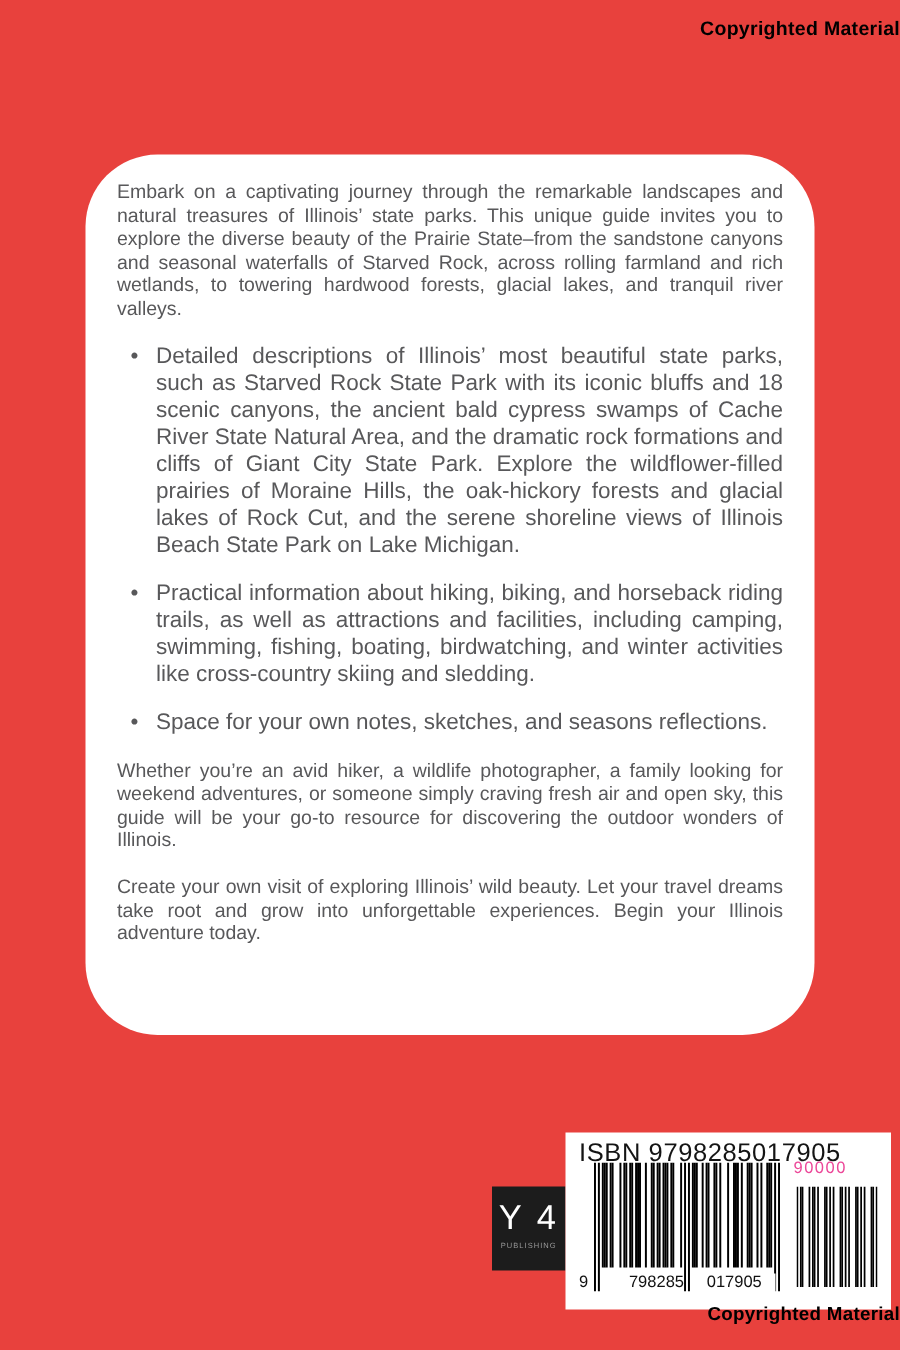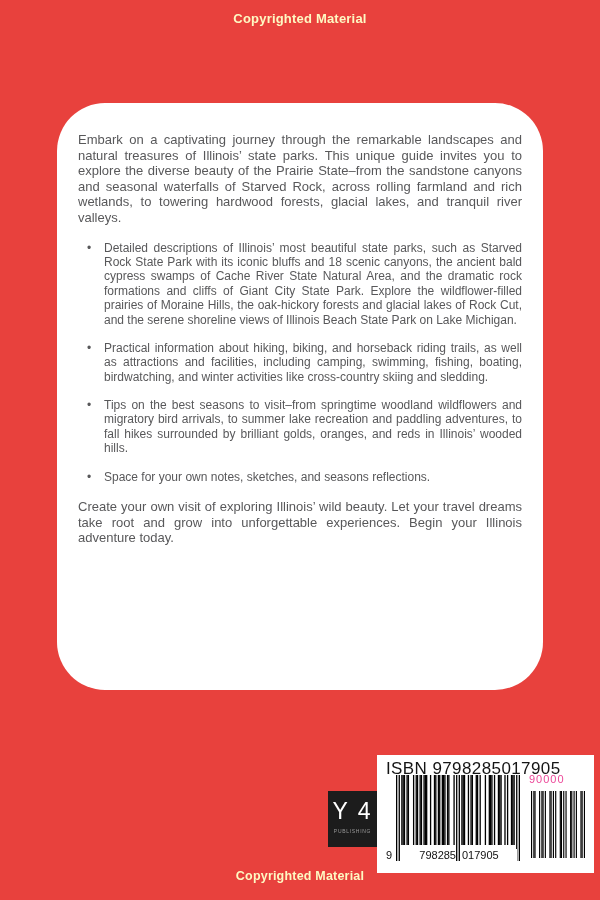--- a/index.html
+++ b/index.html
@@ -1,66 +1,66 @@
 <!DOCTYPE html>
 <html><head>
 <meta charset="utf-8">
 <style>
   html,body{margin:0;padding:0;width:600px;height:900px;overflow:hidden}
   body{background:#e8413d;font-family:"Liberation Sans",sans-serif;position:relative}
 
-  .copyright{position:absolute;left:0;width:600px;text-align:center;
-    color:#fef9c3;font-size:13px;font-weight:700;letter-spacing:.2px}
+  .copyright{position:absolute;left:0;width:600px;text-align:right;
+    color:#000000;font-size:13px;font-weight:700;letter-spacing:.2px}
   .copyright.top{top:11px}
   .copyright.bottom{top:869px;font-size:12.5px}
 
   .card{position:absolute;left:57px;top:103px;width:486px;height:587px;
     background:#ffffff;border-radius:48px;box-sizing:border-box;
     padding:17px 21px 0 21px;color:#58585a}
-  .card p{margin:12px 0 15px 0;font-size:13px;line-height:1.2;
+  .card p{margin:0 0 15px 0;font-size:13px;line-height:1.2;
     text-align:justify}
   .card ul{list-style:none;margin:0 0 15px 0;padding:0}
   .card li{position:relative;padding-left:26px;margin-bottom:14px;
-    font-size:12px;line-height:1.2;text-align:justify}
+    font-size:15px;line-height:1.2;text-align:justify}
   .card li::before{content:"\2022";position:absolute;left:9px;top:0}
 
   .logo{position:absolute;left:328px;top:791px;width:49px;height:56px;
     background:#1c1c1c;text-align:center;box-sizing:border-box}
   .logo-main{color:#ffffff;font-size:23px;font-weight:400;letter-spacing:2px;
     margin-top:9px;line-height:1}
   .logo-sub{color:#9a9a9a;font-size:5px;letter-spacing:.7px;margin-top:5px}
 
   .bc{position:absolute;left:377px;top:755px;width:217px;height:118px;
     background:#ffffff}
   .bc-isbn{position:absolute;top:4px;left:9px;font-size:17px;color:#141414;
     letter-spacing:.4px;white-space:nowrap}
   .bc-main{position:absolute;left:9px;top:20px;width:136px;height:95px}
   .bc-main svg{position:absolute;left:10px;top:0;width:124px;height:86px;display:block}
   .bc-digit{position:absolute;top:74px;height:13px;font-size:11px;color:#111;
     line-height:13px}
   .bc-digit.d9{left:0}
   .bc-digit.g1{left:15px;width:55px;text-align:right;background:#fff}
-  .bc-digit.g2{left:76px;width:55px;text-align:left;background:#fff}
+  .bc-digit.g2{left:76px;width:55px;text-align:center;background:#fff}
   .bc-supp{position:absolute;left:152px;top:18px;width:58px;height:97px}
   .supp-num{text-align:left;font-size:11px;color:#ec4899;letter-spacing:1px}
   .bc-supp svg{position:absolute;top:18px;left:2px;width:54px;height:67px;display:block}
 </style>
 </head>
 <body>
 
 <div class="copyright top">Copyrighted Material</div>
 
 <div class="card">
   <p>Embark on a captivating journey through the remarkable landscapes and natural treasures of Illinois’ state parks. This unique guide invites you to explore the diverse beauty of the Prairie State–from the sandstone canyons and seasonal waterfalls of Starved Rock, across rolling farmland and rich wetlands, to towering hardwood forests, glacial lakes, and tranquil river valleys.</p>
   <ul>
     <li>Detailed descriptions of Illinois’ most beautiful state parks, such as Starved Rock State Park with its iconic bluffs and 18 scenic canyons, the ancient bald cypress swamps of Cache River State Natural Area, and the dramatic rock formations and cliffs of Giant City State Park. Explore the wildflower-filled prairies of Moraine Hills, the oak-hickory forests and glacial lakes of Rock Cut, and the serene shoreline views of Illinois Beach State Park on Lake Michigan.</li>
     <li>Practical information about hiking, biking, and horseback riding trails, as well as attractions and facilities, including camping, swimming, fishing, boating, birdwatching, and winter activities like cross-country skiing and sledding.</li>
-    <li>Tips on the best seasons to visit–from springtime woodland wildflowers and migratory bird arrivals, to summer lake recreation and paddling adventures, to fall hikes surrounded by brilliant golds, oranges, and reds in Illinois’ wooded hills.</li>
     <li>Space for your own notes, sketches, and seasons reflections.</li>
   </ul>
+  <p>Whether you’re an avid hiker, a wildlife photographer, a family looking for weekend adventures, or someone simply craving fresh air and open sky, this guide will be your go-to resource for discovering the outdoor wonders of Illinois.</p>
   <p>Create your own visit of exploring Illinois’ wild beauty. Let your travel dreams take root and grow into unforgettable experiences. Begin your Illinois adventure today.</p>
 </div>
 
 <div class="logo">
   <div class="logo-main">Y 4</div>
   <div class="logo-sub">PUBLISHING</div>
 </div>
 
 <div class="bc">
   <div class="bc-isbn">ISBN 9798285017905</div>

